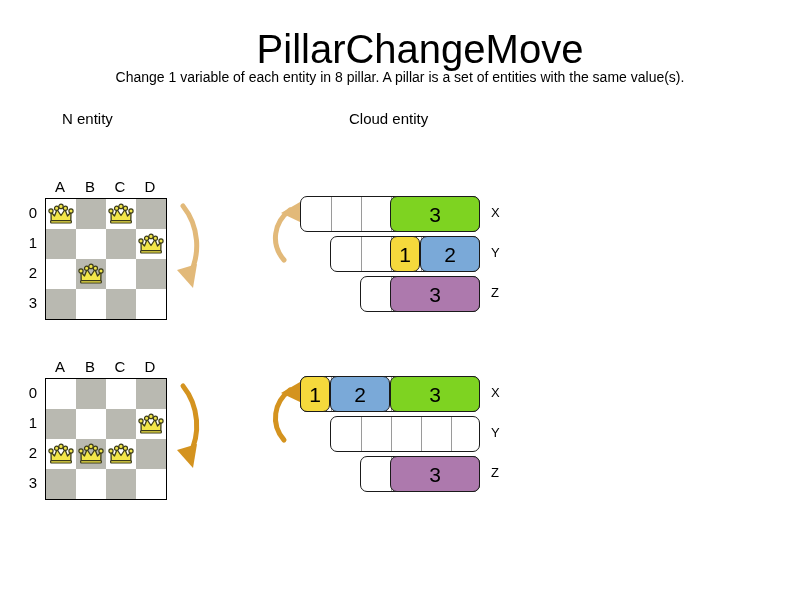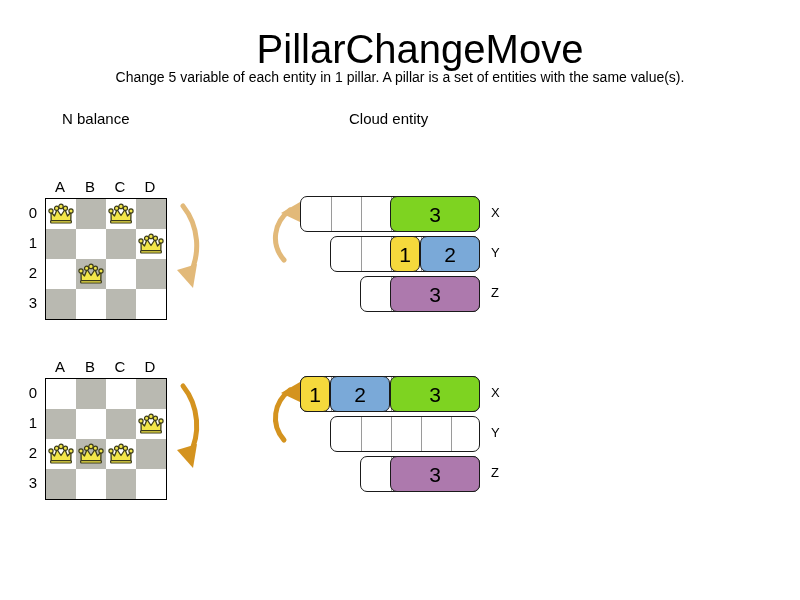--- a/index.html
+++ b/index.html
@@ -164,23 +164,23 @@
     position: absolute;
     top: 9px;
     font-size: 13px;
     line-height: 16px;
   }
 </style>
 </head>
 <body>
 
 <div id="page-title">PillarChangeMove</div>
-<div id="page-subtitle">Change 5 variable of each entity in 1 pillar. A pillar is a set of entities with the same value(s).</div>
-
-<div class="section-heading" id="heading-nqueens">N balance</div>
+<div id="page-subtitle">Change 1 variable of each entity in 8 pillar. A pillar is a set of entities with the same value(s).</div>
+
+<div class="section-heading" id="heading-nqueens">N entity</div>
 <div class="section-heading" id="heading-cloud">Cloud entity</div>
 
 <div class="board-wrap" id="board-top">
   <div class="col-labels">
       <div class="col-label" style="left: 0px;">A</div>
       <div class="col-label" style="left: 30px;">B</div>
       <div class="col-label" style="left: 60px;">C</div>
       <div class="col-label" style="left: 90px;">D</div>
     </div>
   <div class="row-labels">

